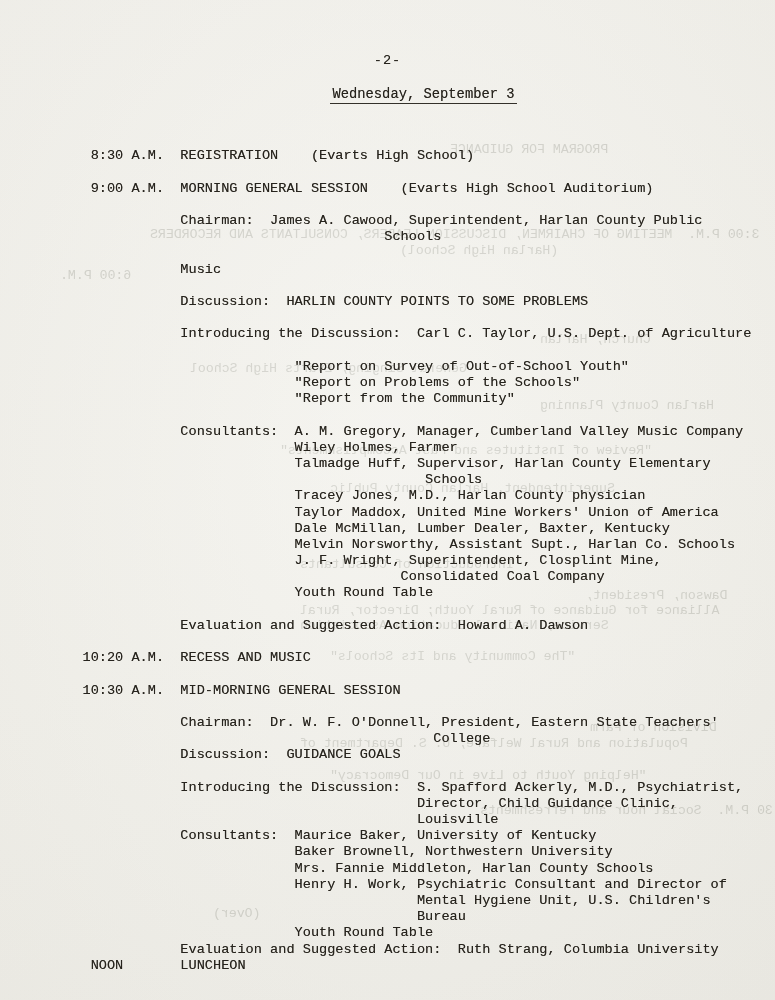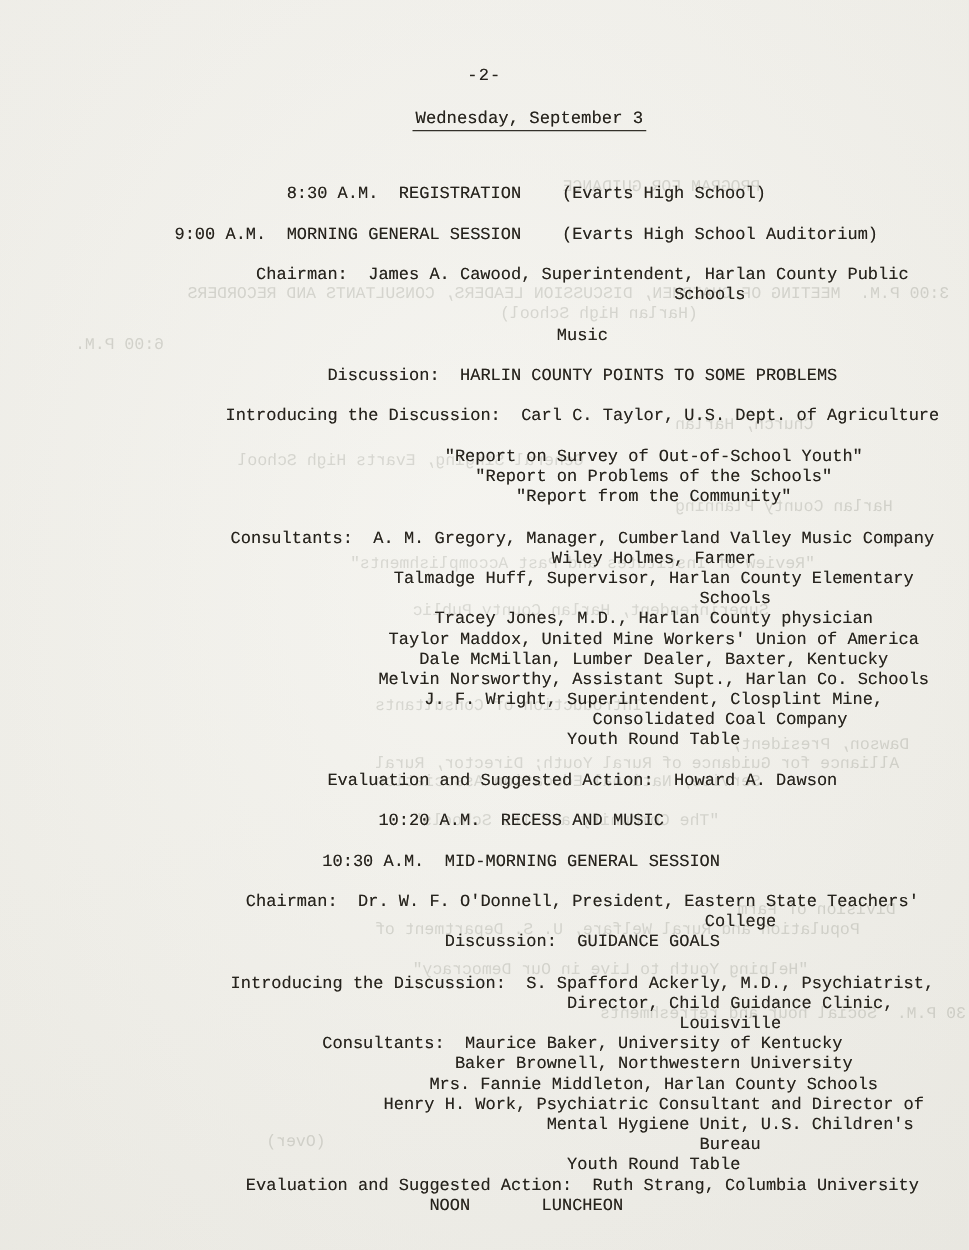--- a/index.html
+++ b/index.html
@@ -31,21 +31,21 @@
   .date-heading{
     display:inline-block;font-size:13.8px;
     border-bottom:1.4px solid #33302a;padding:0 2px 1px 2px;
     text-shadow:0 0 0.5px rgba(45,40,30,0.55);
   }
   .typed-body{
     position:absolute;left:58px;top:116px;
     font-size:13.6px;line-height:16.2px;white-space:pre;
     text-shadow:0 0 0.5px rgba(45,40,30,0.55);
   }
-  .typed-line{height:16.2px;white-space:pre;text-align:center;}
+  .typed-line{height:16.2px;white-space:pre;}
   .bleed-layer{position:absolute;inset:0;pointer-events:none;z-index:0;}
   .bleed-line{
     position:absolute;transform:scaleX(-1);
     font-size:13.2px;white-space:pre;
     color:#c9c9c1;opacity:0.9;filter:blur(0.35px);
   }
   .typed-layer{position:relative;z-index:1;}
   .watermark{
     position:absolute;top:921px;left:33px;z-index:2;
     font-family:"Liberation Sans",sans-serif;

